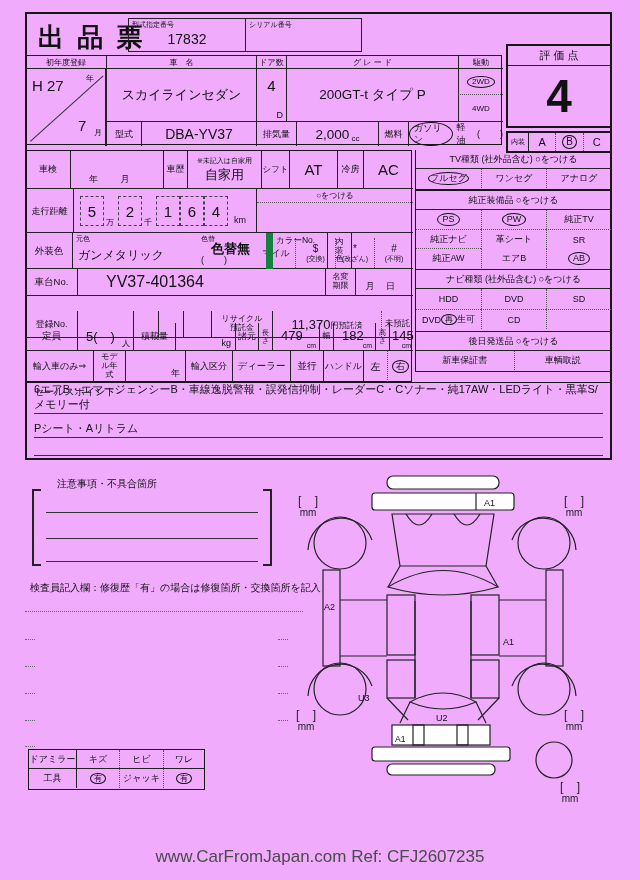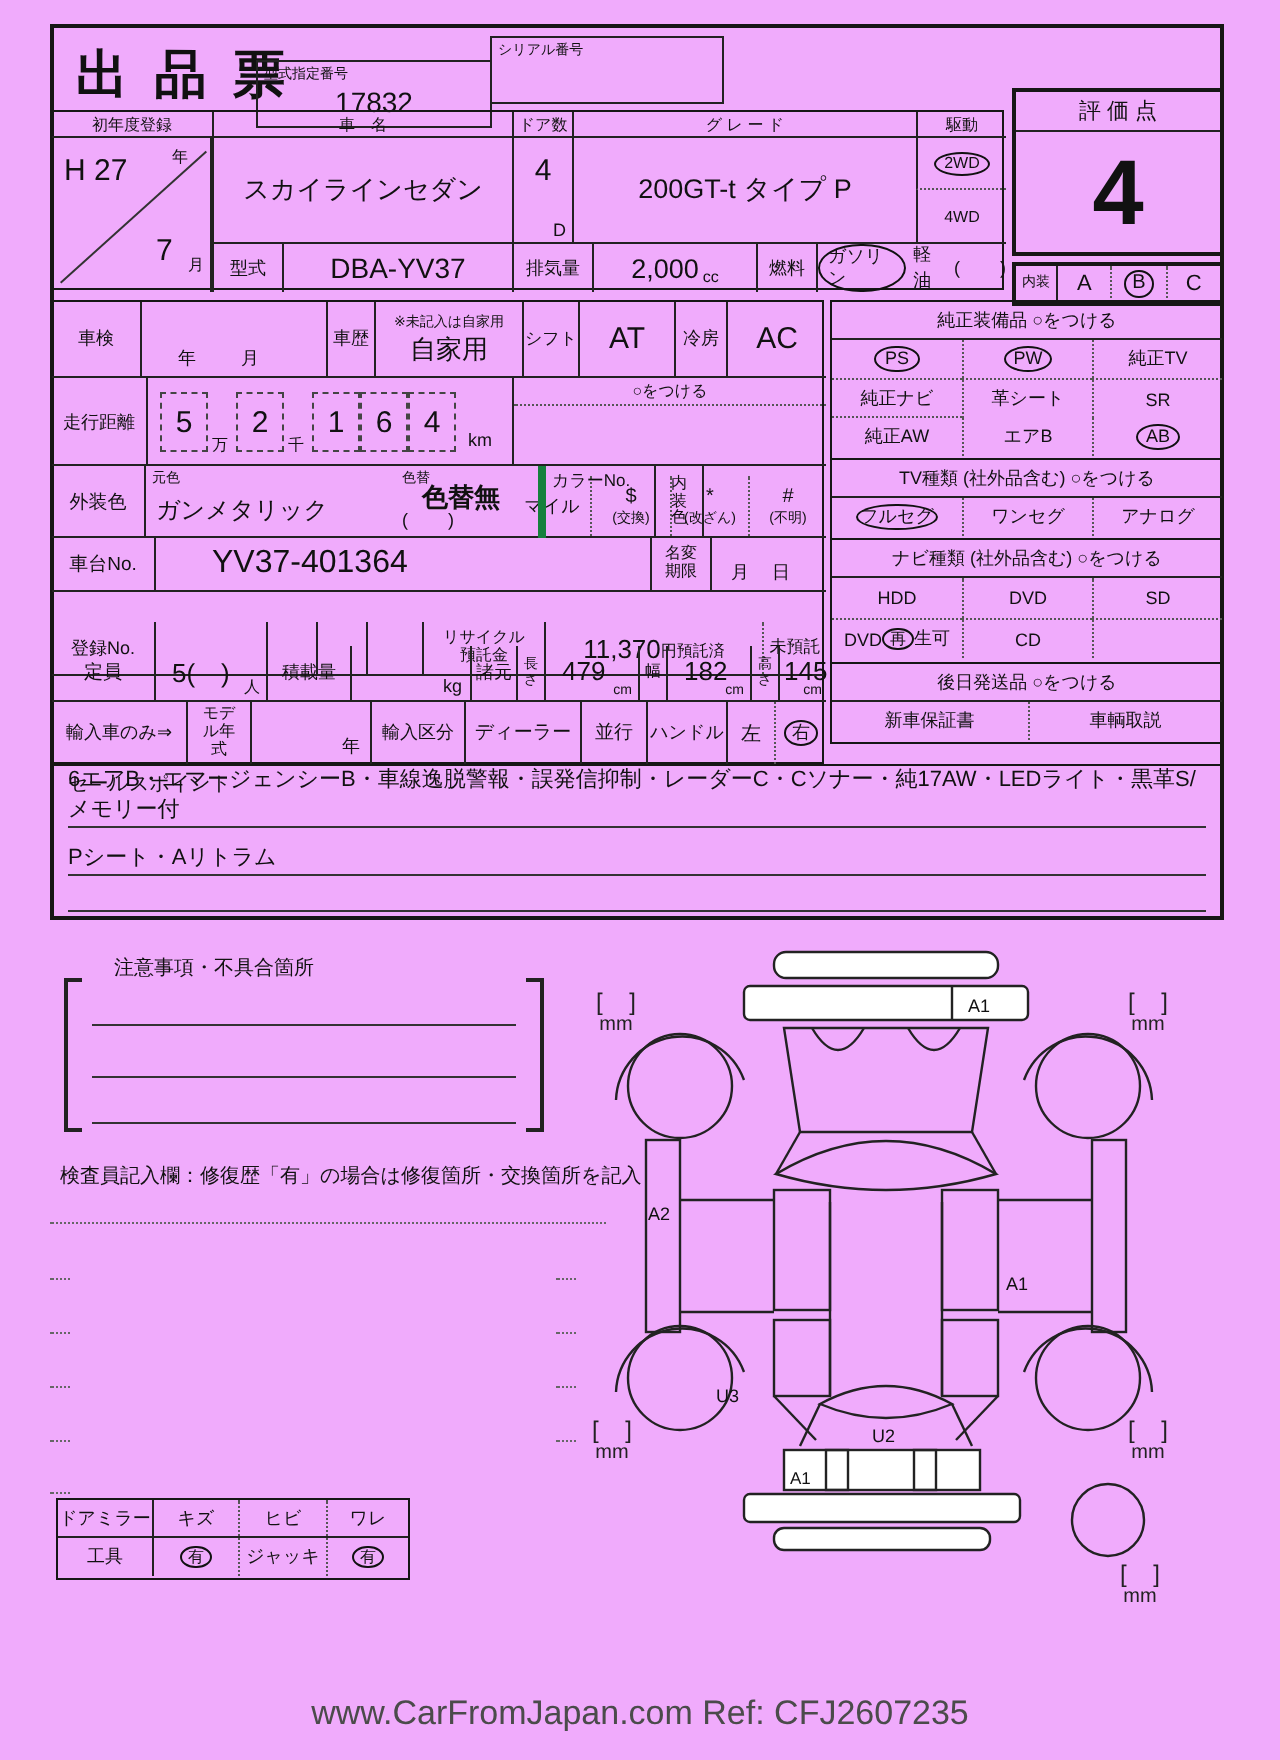--- a/index.html
+++ b/index.html
@@ -33,21 +33,21 @@
 </head>
 <body>
 
 <div class="sheet">
 
   <div class="abs b2" style="left:25px;top:12px;width:587px;height:448px;"></div>
 
   <div class="abs" style="left:38px;top:20px;font-size:26px;font-weight:bold;letter-spacing:3px;">出 品 票</div>
 
   <div class="abs" style="left:128px;top:18px;width:352px;height:34px;display:flex;">
-    <div class="b1" style="position:relative;width:118px;height:34px;margin-top:12px;">
+    <div class="b1" style="position:relative;width:118px;height:34px;">
       <span class="abs t7" style="left:3px;top:1px;">型式指定番号</span>
       <span class="abs" style="left:0;right:0;top:12px;text-align:center;font-size:14px;">17832</span>
     </div>
     <div class="b1" style="position:relative;width:117px;height:34px;margin-left:-1px;">
       <span class="abs t7" style="left:3px;top:1px;">シリアル番号</span>
       <span class="abs" style="left:0;right:0;top:12px;text-align:center;font-size:14px;"></span>
     </div>
   </div>
 
   <div class="abs b2" style="left:506px;top:44px;width:106px;height:84px;">
@@ -156,21 +156,21 @@
           <div class="col dotl" style="flex:1;">
             <span class="t10">#</span>
             <span class="t7">(不明)</span>
           </div>
         </div>
       </div>
     </div>
 
     <div class="abs bb" style="left:0;top:82px;width:387px;height:36px;">
       <div class="abs cen" style="left:0;top:0;width:47px;height:36px;border-right:1px solid #222;font-size:9.5px;">外装色</div>
-      <div class="abs" style="left:47px;top:0;width:200px;height:36px;border-right:4px solid #15803d;">
+      <div class="abs" style="left:47px;top:0;width:200px;height:36px;border-right:7px solid #15803d;">
         <span class="abs t7" style="left:3px;top:1px;">元色</span>
         <span class="abs t12" style="left:5px;top:14px;">ガンメタリック</span>
         <span class="abs t7" style="left:128px;top:1px;">色替</span>
         <span class="abs" style="left:138px;top:7px;font-size:13px;font-weight:bold;">色替無</span>
         <span class="abs t9 pre" style="left:128px;top:22px;">(        )</span>
       </div>
       <div class="abs" style="left:247px;top:0;width:55px;height:36px;border-right:1px solid #222;">
         <span class="abs" style="left:3px;top:2px;font-size:8.5px;">カラーNo.</span>
       </div>
       <div class="abs cen wrapcell" style="left:302px;top:0;width:24px;height:36px;border-right:1px solid #222;font-size:8px;padding:0 7px;">内装色</div>
@@ -241,48 +241,48 @@
       <div class="cen br" style="width:33px;font-size:9.5px;">並行</div>
       <div class="cen t9 br" style="width:40px;">ハンドル</div>
       <div class="cen t10 dotr" style="width:24px;">左</div>
       <div class="cen" style="flex:1;">
         <span class="circ-sm t9">右</span>
       </div>
     </div>
   </div>
 
   <div class="abs" style="left:415px;top:150px;width:197px;height:222px;">
+    <div style="border:1.5px solid #161616;border-top:none;height:40px;">
+      <div class="cen bb" style="height:19px;font-size:9px;">TV種類 (社外品含む) ○をつける</div>
+      <div style="display:grid;grid-template-columns:1fr 1fr 1fr;height:19px;">
+        <div class="cen">
+            <span class="circ t9" style="padding:0 1px;">フルセグ</span>
+          </div>
+        <div class="cen dotl t9">ワンセグ</div>
+        <div class="cen dotl t9">アナログ</div>
+      </div>
+    </div>
     <div style="border:1.5px solid #161616;height:80px;">
       <div class="cen bb" style="height:19px;font-size:9px;">純正装備品 ○をつける</div>
       <div style="display:grid;grid-template-columns:1fr 1fr 1fr;height:58px;">
         <div class="cen">
             <span class="circ t9">PS</span>
           </div>
         <div class="cen dotl">
             <span class="circ t9">PW</span>
           </div>
         <div class="cen dotl t9">純正TV</div>
         <div class="cen dotb t9" style="border-top:1px dotted #555;">純正ナビ</div>
         <div class="cen dotl t9" style="border-top:1px dotted #555;">革シート</div>
         <div class="cen dotl t9" style="border-top:1px dotted #555;">SR</div>
         <div class="cen t9">純正AW</div>
         <div class="cen dotl t9">エアB</div>
         <div class="cen dotl">
             <span class="circ t9">AB</span>
           </div>
-      </div>
-    </div>
-    <div style="border:1.5px solid #161616;border-top:none;height:40px;">
-      <div class="cen bb" style="height:19px;font-size:9px;">TV種類 (社外品含む) ○をつける</div>
-      <div style="display:grid;grid-template-columns:1fr 1fr 1fr;height:19px;">
-        <div class="cen">
-            <span class="circ t9" style="padding:0 1px;">フルセグ</span>
-          </div>
-        <div class="cen dotl t9">ワンセグ</div>
-        <div class="cen dotl t9">アナログ</div>
       </div>
     </div>
     <div style="border:1.5px solid #161616;border-top:none;height:62px;">
       <div class="cen bb" style="height:19px;font-size:9px;">ナビ種類 (社外品含む) ○をつける</div>
       <div style="display:grid;grid-template-columns:1fr 1fr 1fr;height:20px;">
         <div class="cen t9">HDD</div>
         <div class="cen dotl t9">DVD</div>
         <div class="cen dotl t9">SD</div>
       </div>
       <div style="display:grid;grid-template-columns:1fr 1fr 1fr;height:20px;">

